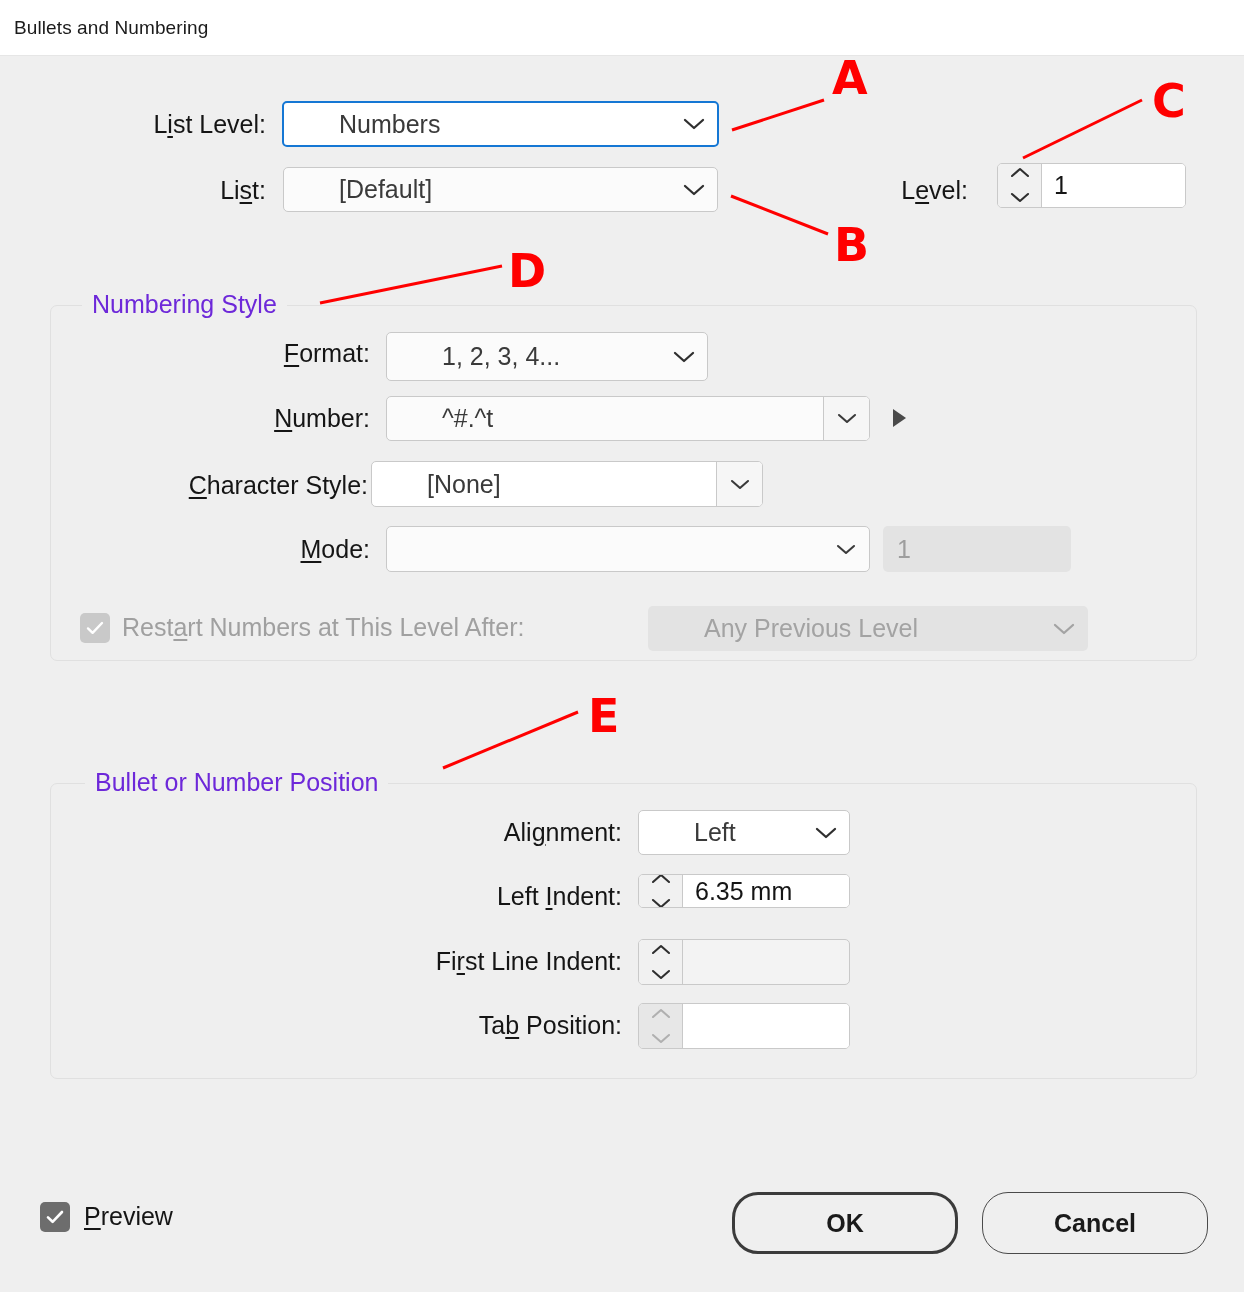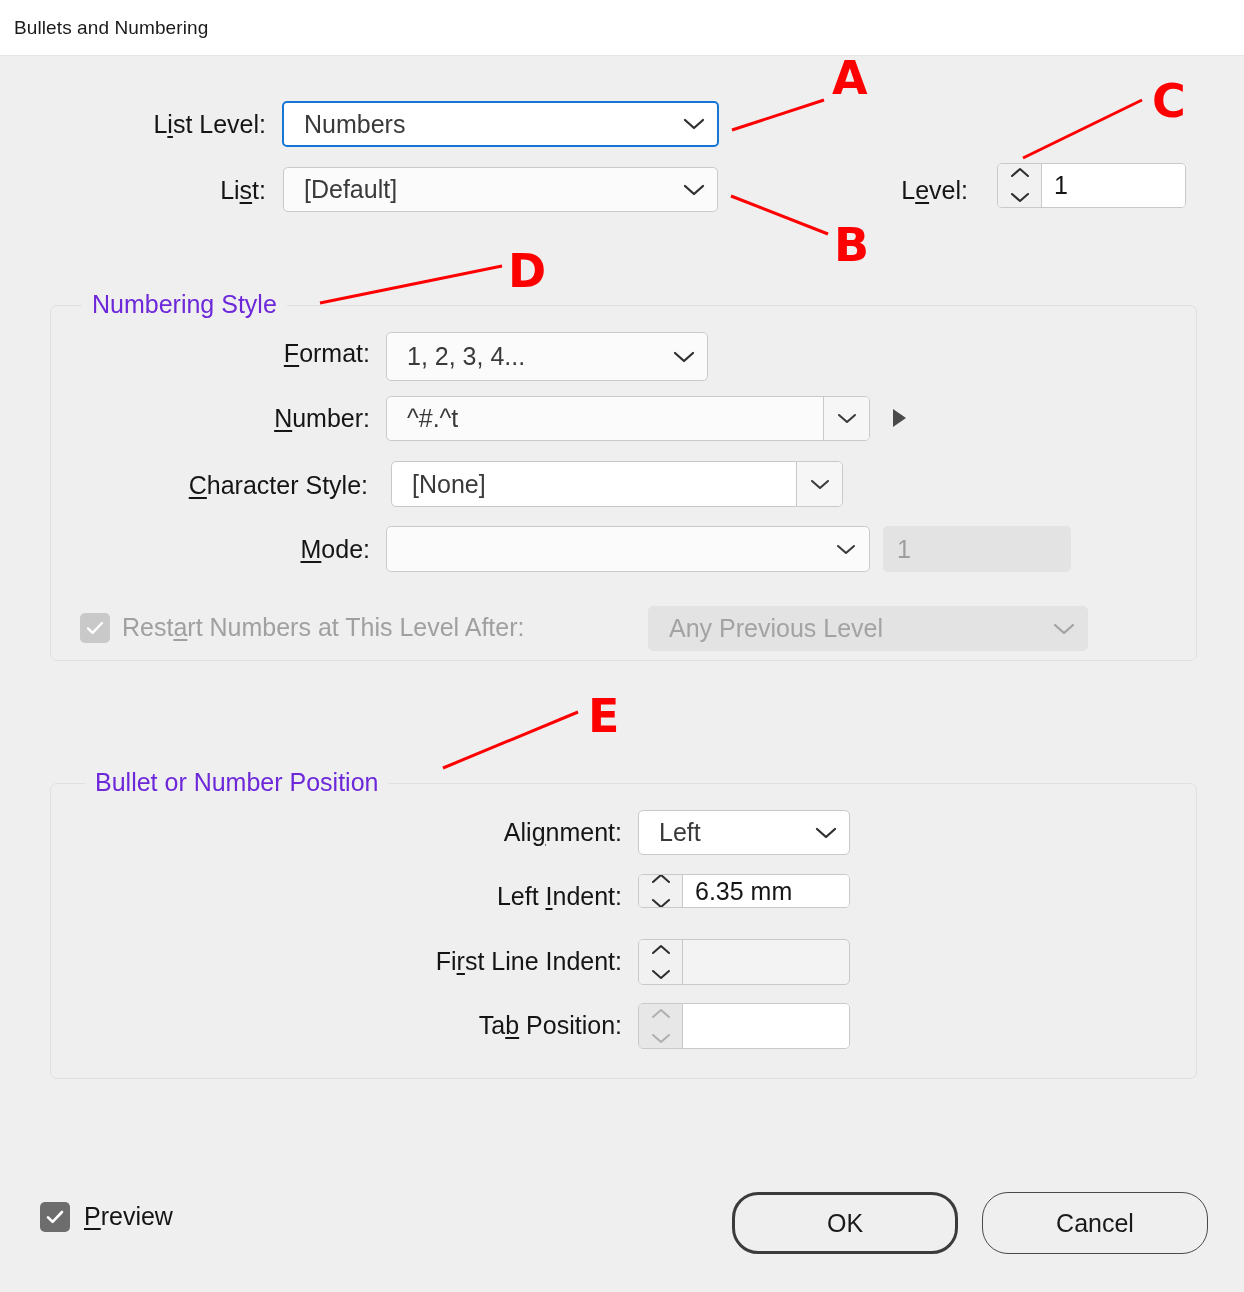--- a/index.html
+++ b/index.html
@@ -47,20 +47,21 @@
     border-radius: 5px;
     display: flex; align-items: center;
   }
   .combo .ctext {
     flex: 1 1 auto;
     padding-left: 20px;
     font-size: 25px;
     color: #3a3a3a;
     white-space: nowrap;
     overflow: hidden;
+    margin-left: 35px;
   }
   .combo.focus { border: 2px solid #1577d4; background: #ffffff; }
   .combo.white { background: #ffffff; }
   .combo.dis {
     background: #e3e3e3; border-color: transparent;
   }
   .combo.dis .ctext { color: #a3a3a3; }
   .chev {
     width: 46px; height: 100%;
     display: flex; align-items: center; justify-content: center;
@@ -142,20 +143,21 @@
 
   
   .btn {
     position: absolute;
     border-radius: 26px;
     background: #efefef;
     border: 1px solid #4a4a4a;
     display: flex; align-items: center; justify-content: center;
     font-size: 25px;
     color: #1a1a1a;
+    font-weight: bold;
   }
   .btn.default { border: 3px solid #3b3b3b; }
 
   
   .tri {
     position: absolute;
     width: 0; height: 0;
     border-left: 13px solid #4a4a4a;
     border-top: 9px solid transparent;
     border-bottom: 9px solid transparent;
@@ -251,21 +253,21 @@
     <svg width="20" height="13" viewBox="0 0 20 13">
         <path d="M2 3 L10 10 L18 3" fill="none" stroke="#3a3a3a" stroke-width="2.1" stroke-linecap="round" stroke-linejoin="round"></path>
       </svg>
   </div>
 </div>
 <div class="tri" style="left:893px; top:409px;"></div>
 
 <div class="lbl" style="left:108px; top:471px; width:260px;">
   <span></span><u>C</u><span>haracter Style:</span>
 </div>
-<div class="combo split white" style="left:391px; top:461px; width:452px; height:46px;justify-content:center;">
+<div class="combo split white" style="left:371px; top:461px; width:392px; height:46px;justify-content:center;">
   <div class="ctext">[None]</div>
   <div class="chev">
     <svg width="20" height="13" viewBox="0 0 20 13">
         <path d="M2 3 L10 10 L18 3" fill="none" stroke="#3a3a3a" stroke-width="2.1" stroke-linecap="round" stroke-linejoin="round"></path>
       </svg>
   </div>
 </div>
 
 <div class="lbl" style="left:130px; top:535px; width:240px;">
   <span></span><u>M</u><span>ode:</span>

